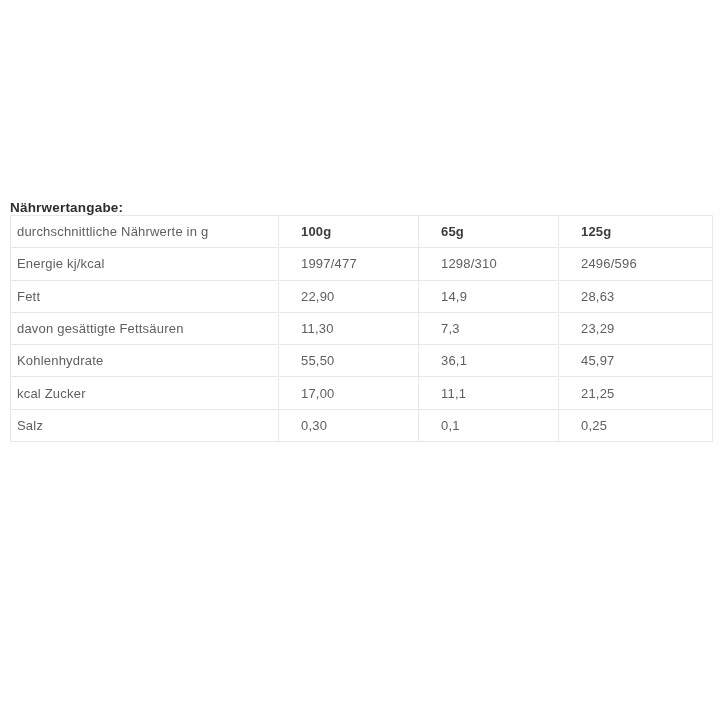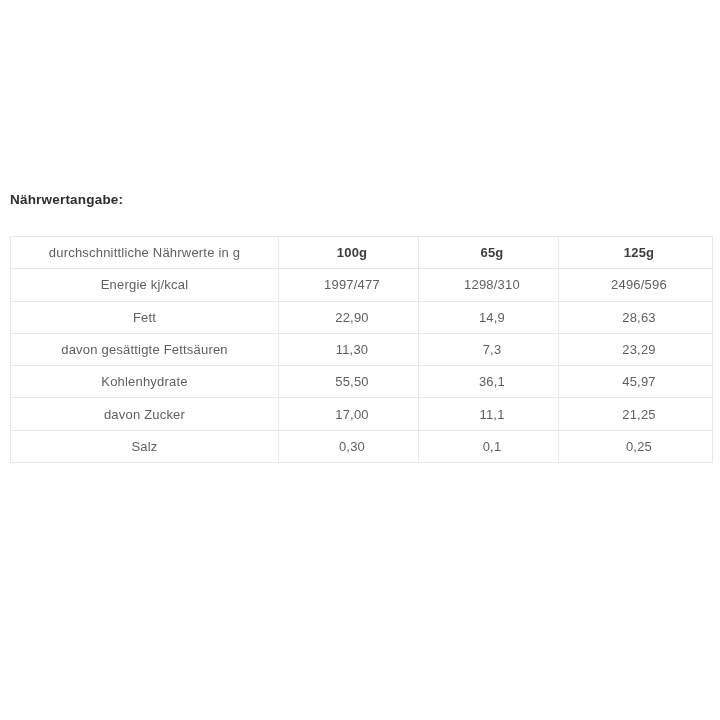--- a/index.html
+++ b/index.html
@@ -6,49 +6,48 @@
   html, body {
     width: 720px; height: 720px;
     background: #ffffff;
     font-family: "Liberation Sans", sans-serif;
     position: relative;
     overflow: hidden;
   }
   .section-heading {
     position: absolute;
     left: 10px;
-    top: 192px;
+    top: 200px;
     font-size: 13.5px;
     font-weight: bold;
     color: #2e2e2e;
     letter-spacing: 0.2px;
     text-align: center;
   }
   table.nutrition {
     position: absolute;
     left: 10px;
-    top: 236px;
+    top: 215px;
     width: 702px;
     border-collapse: collapse;
     table-layout: fixed;
-    text-align: center;
   }
   table.nutrition td {
     border: 1px solid #e8e8e8;
     height: 32.3px;
     vertical-align: middle;
     font-size: 13px;
     color: #5f5f5f;
     letter-spacing: 0.2px;
     padding: 0 6px 0 6px;
     overflow: hidden;
     white-space: nowrap;
   }
   table.nutrition td.val {
-    padding-left: 13px;
+    padding-left: 22px;
   }
   table.nutrition tr.header td.val {
     font-weight: bold;
     color: #3d3d3d;
   }
 </style>
 </head>
 <body>
 
 <div class="section-heading">Nährwertangabe:</div>
@@ -85,21 +84,21 @@
       <td class="val">7,3</td>
       <td class="val">23,29</td>
     </tr>
     <tr>
       <td>Kohlenhydrate</td>
       <td class="val">55,50</td>
       <td class="val">36,1</td>
       <td class="val">45,97</td>
     </tr>
     <tr>
-      <td>davon Zucker</td>
+      <td>kcal Zucker</td>
       <td class="val">17,00</td>
       <td class="val">11,1</td>
       <td class="val">21,25</td>
     </tr>
     <tr>
       <td>Salz</td>
       <td class="val">0,30</td>
       <td class="val">0,1</td>
       <td class="val">0,25</td>
     </tr>

